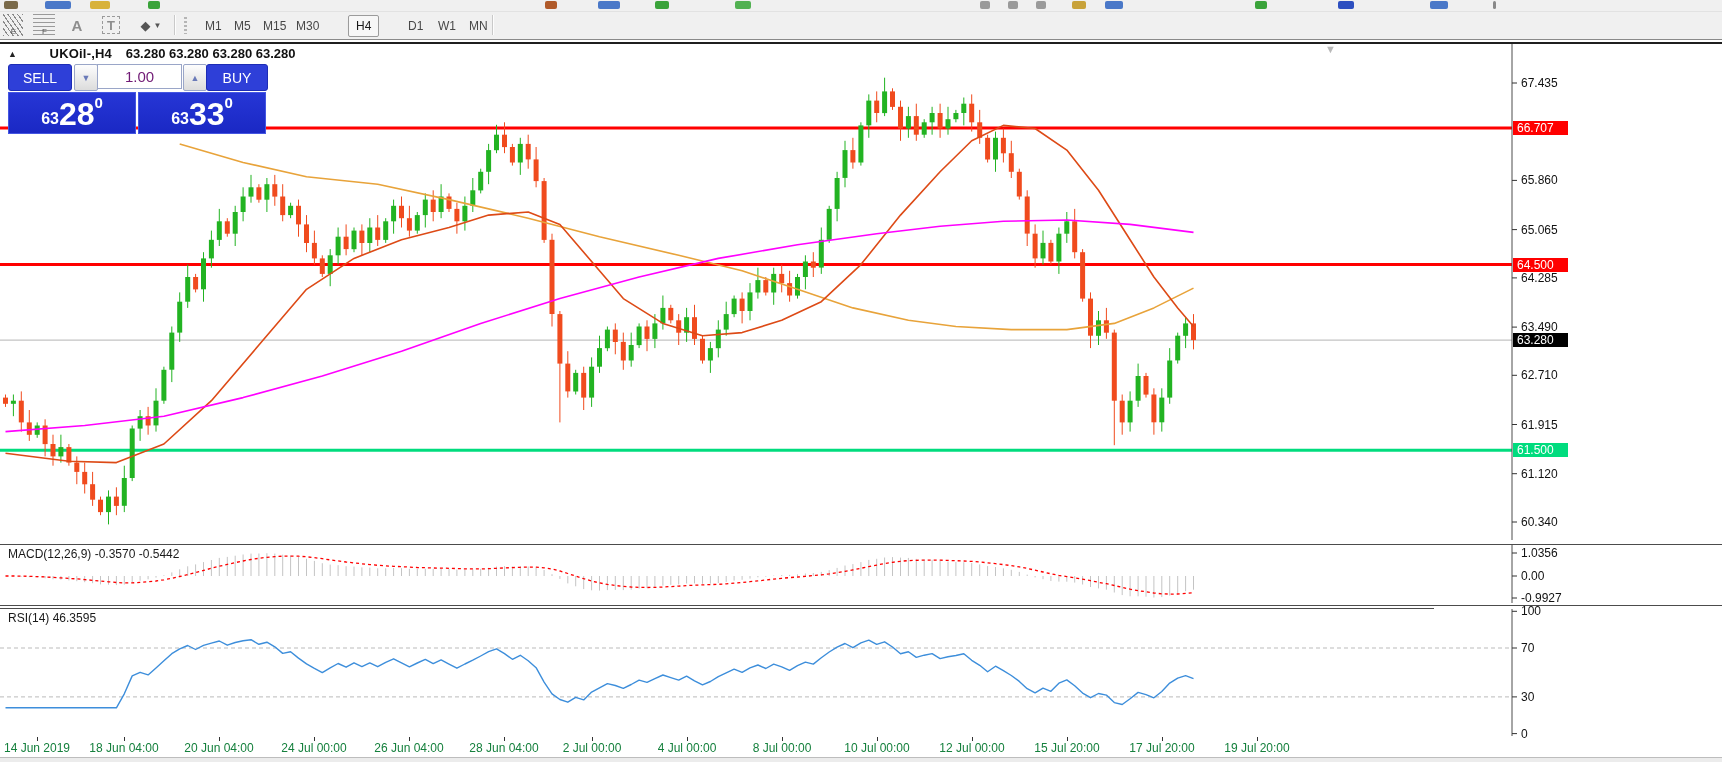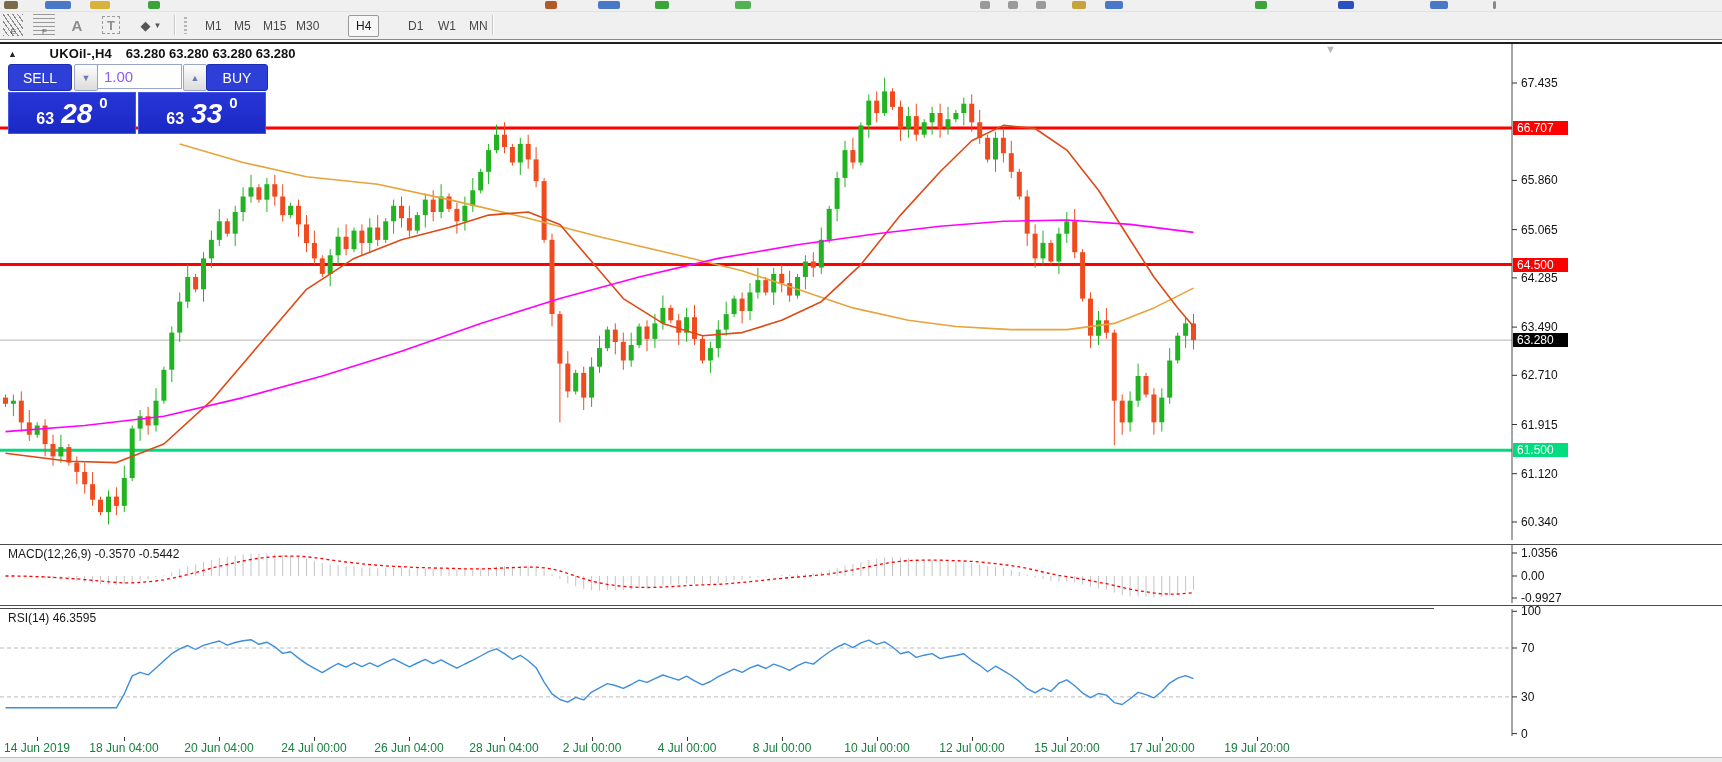--- a/index.html
+++ b/index.html
@@ -29,30 +29,30 @@
   #chart-header .ohlc{margin-left:10px;font-weight:bold;}
   #shift-marker{position:absolute;left:1325px;top:-1px;color:#b9b9b9;font-size:11px;z-index:5;}
   
   #trade-panel{position:absolute;left:8px;top:20px;width:258px;height:70px;z-index:7;}
   .tp-btn{position:absolute;height:25px;background:#2e3fd8;border:1px solid #1d2cb5;border-radius:3px;
           color:#fff;font-size:14px;display:flex;align-items:center;justify-content:center;}
   #tp-drop{position:absolute;left:66px;top:0;width:22px;height:25px;background:linear-gradient(#fdfdfd,#dcdcdc);
            border:1px solid #9aa6c8;border-radius:2px;color:#6a7ab8;font-size:9px;
            display:flex;align-items:center;justify-content:center;}
   #tp-vol{position:absolute;left:89px;top:0;width:85px;height:25px;background:#fff;border:1px solid #9aa6c8;
-          box-sizing:border-box;font-size:15px;color:#8b5cf6;text-align:left;padding:0 6px;
+          box-sizing:border-box;font-size:15px;color:#701a75;text-align:center;padding:0 6px;
           font-family:"Liberation Sans",sans-serif;}
   #tp-up{position:absolute;left:175px;top:0;width:22px;height:25px;background:linear-gradient(#fdfdfd,#dcdcdc);
          border:1px solid #9aa6c8;border-radius:2px;color:#6a7ab8;font-size:9px;
          display:flex;align-items:center;justify-content:center;}
   .tp-price{position:absolute;top:28px;width:128px;height:42px;background:linear-gradient(#2636d6,#1a28c4);
             border:1px solid #4456e2;box-sizing:border-box;color:#fff;display:flex;align-items:flex-end;
             justify-content:center;padding-bottom:3px;}
   .tp-price .sm{font-size:16px;font-weight:bold;margin-bottom:2px;}
-  .tp-price .big{font-size:28px;font-weight:bold;line-height:32px;margin:0 7px;font-style:italic;}
+  .tp-price .big{font-size:32px;font-weight:bold;line-height:32px;margin:0 0;}
   .tp-price .sup{font-size:15px;font-weight:bold;align-self:flex-start;margin-top:1px;}
   
   #annotation{position:absolute;left:1222px;top:128px;font-size:33px;font-weight:bold;color:#fe1d1d;
               z-index:4;letter-spacing:1px;white-space:nowrap;}
   
   .tick-label{position:absolute;left:1521px;font-size:12px;color:#111;height:14px;line-height:14px;}
   .price-badge{position:absolute;left:1513px;width:55px;font-size:12px;color:#fff;height:14px;line-height:14px;
                padding-left:4px;box-sizing:border-box;z-index:5;}
   
   .ind-panel{position:absolute;left:0;background:#fff;border-top:1px solid #4c4c4c;border-bottom:1px solid #4c4c4c;}

